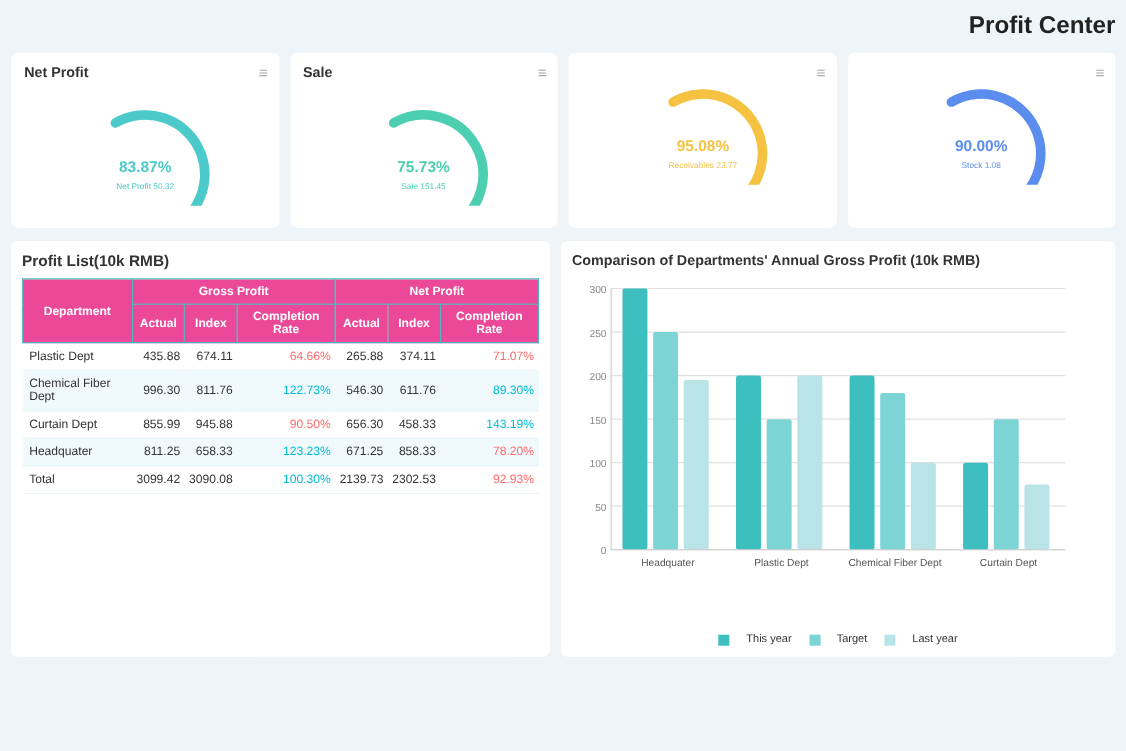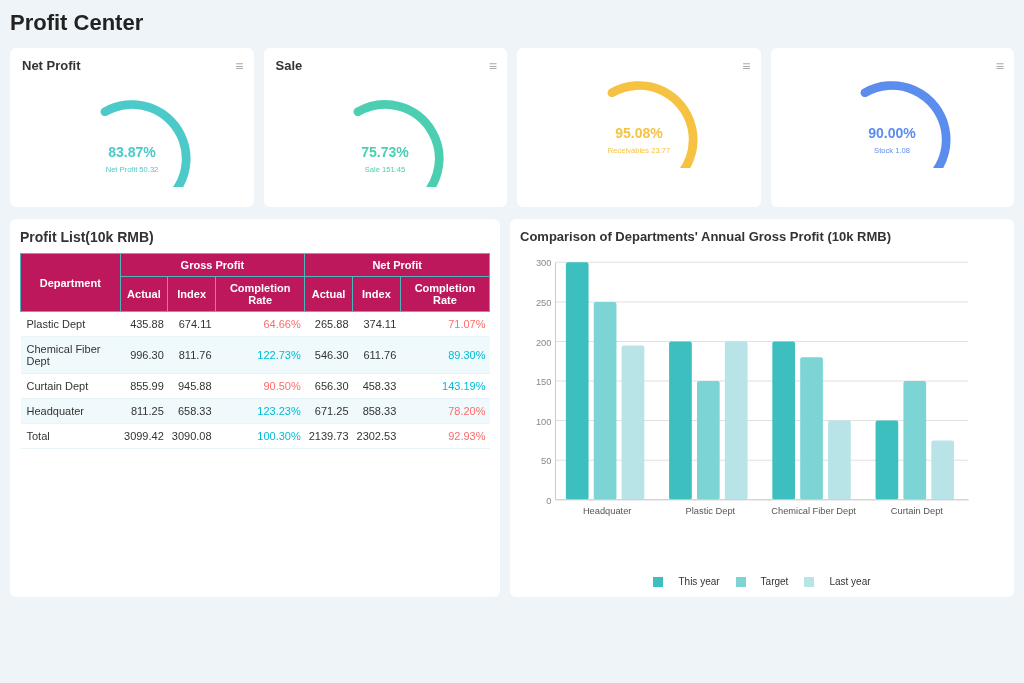--- a/index.html
+++ b/index.html
@@ -4,21 +4,21 @@
   <style>
     * { box-sizing: border-box; margin: 0; padding: 0; }
     body {
       font-family: Arial, sans-serif;
       background: #eef4f8;
       padding: 10px;
       font-size: 12px;
       color: #333;
     }
     h1 {
-      text-align: left;
+      text-align: right;
       font-size: 22px;
       font-weight: bold;
       margin-bottom: 12px;
       color: #222;
     }
     .top-cards {
       display: flex;
       gap: 10px;
       margin-bottom: 12px;
     }
@@ -65,21 +65,21 @@
       font-weight: bold;
       margin-bottom: 8px;
       color: #333;
     }
     .profit-table {
       width: 100%;
       border-collapse: collapse;
       font-size: 11px;
     }
     .profit-table th {
-      background: #be185d;
+      background: #ec4899;
       color: white;
       padding: 5px 4px;
       text-align: center;
       border: 1px solid #4ab8bd;
     }
     .profit-table td {
       padding: 6px 4px;
       text-align: right;
       border-bottom: 1px solid #e8f4f8;
     }

